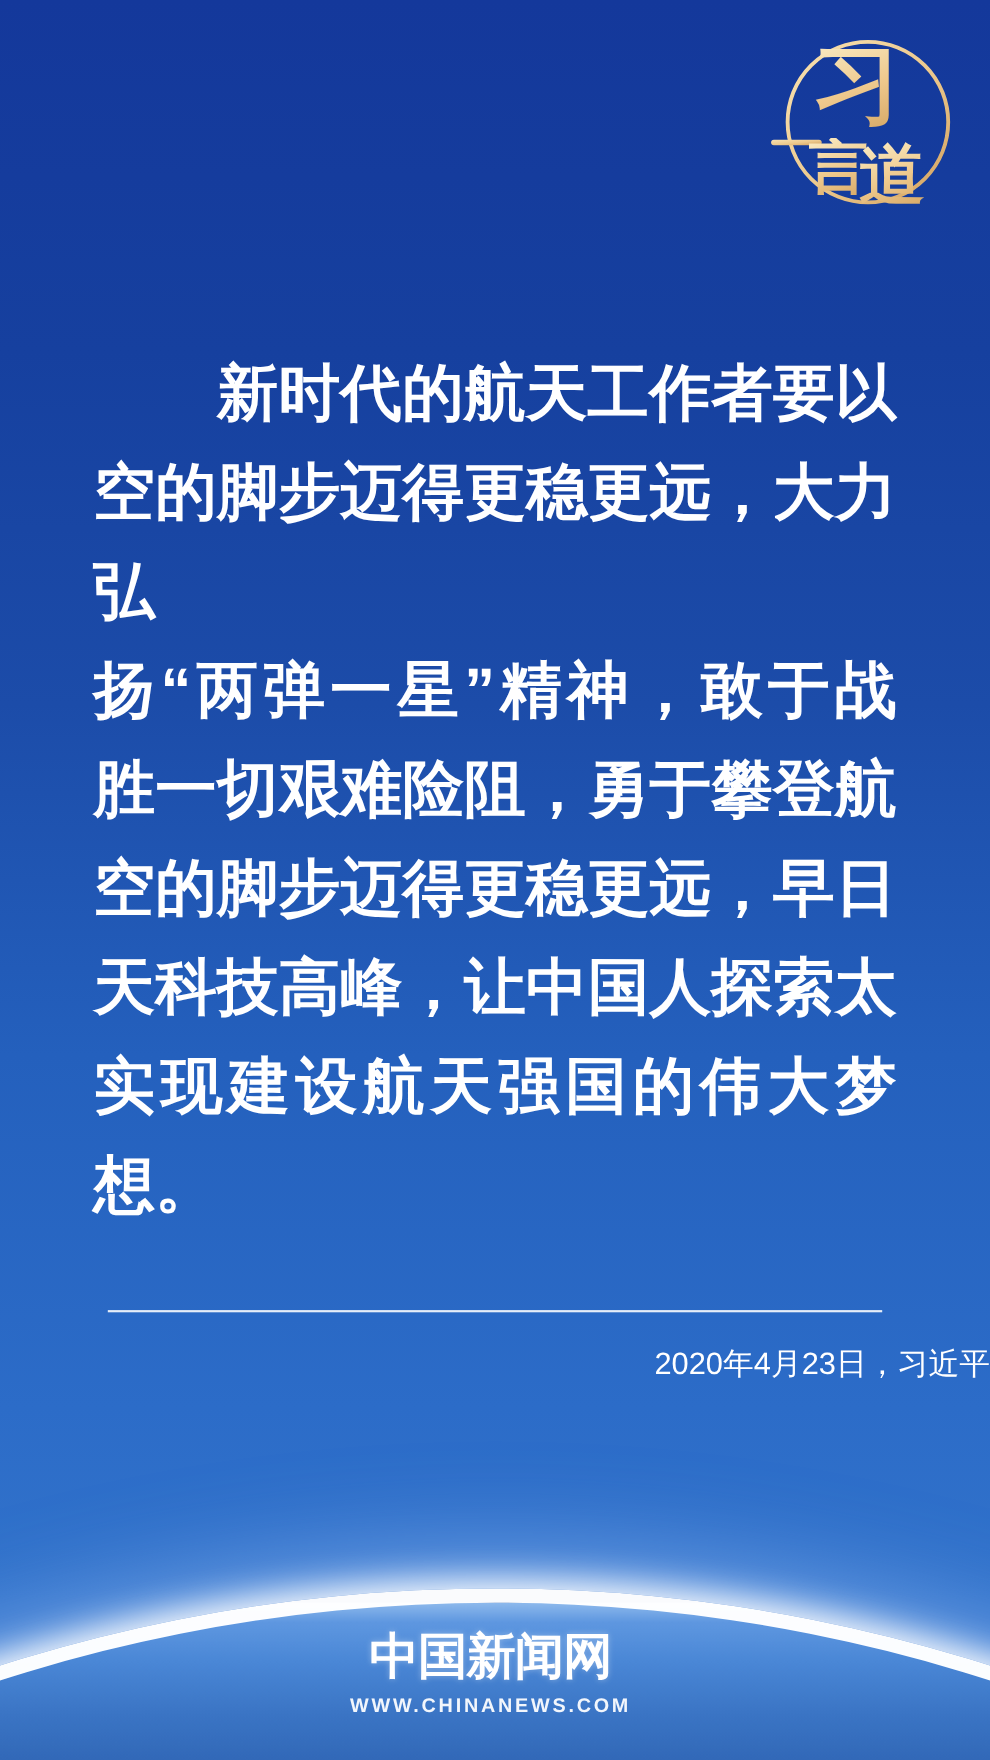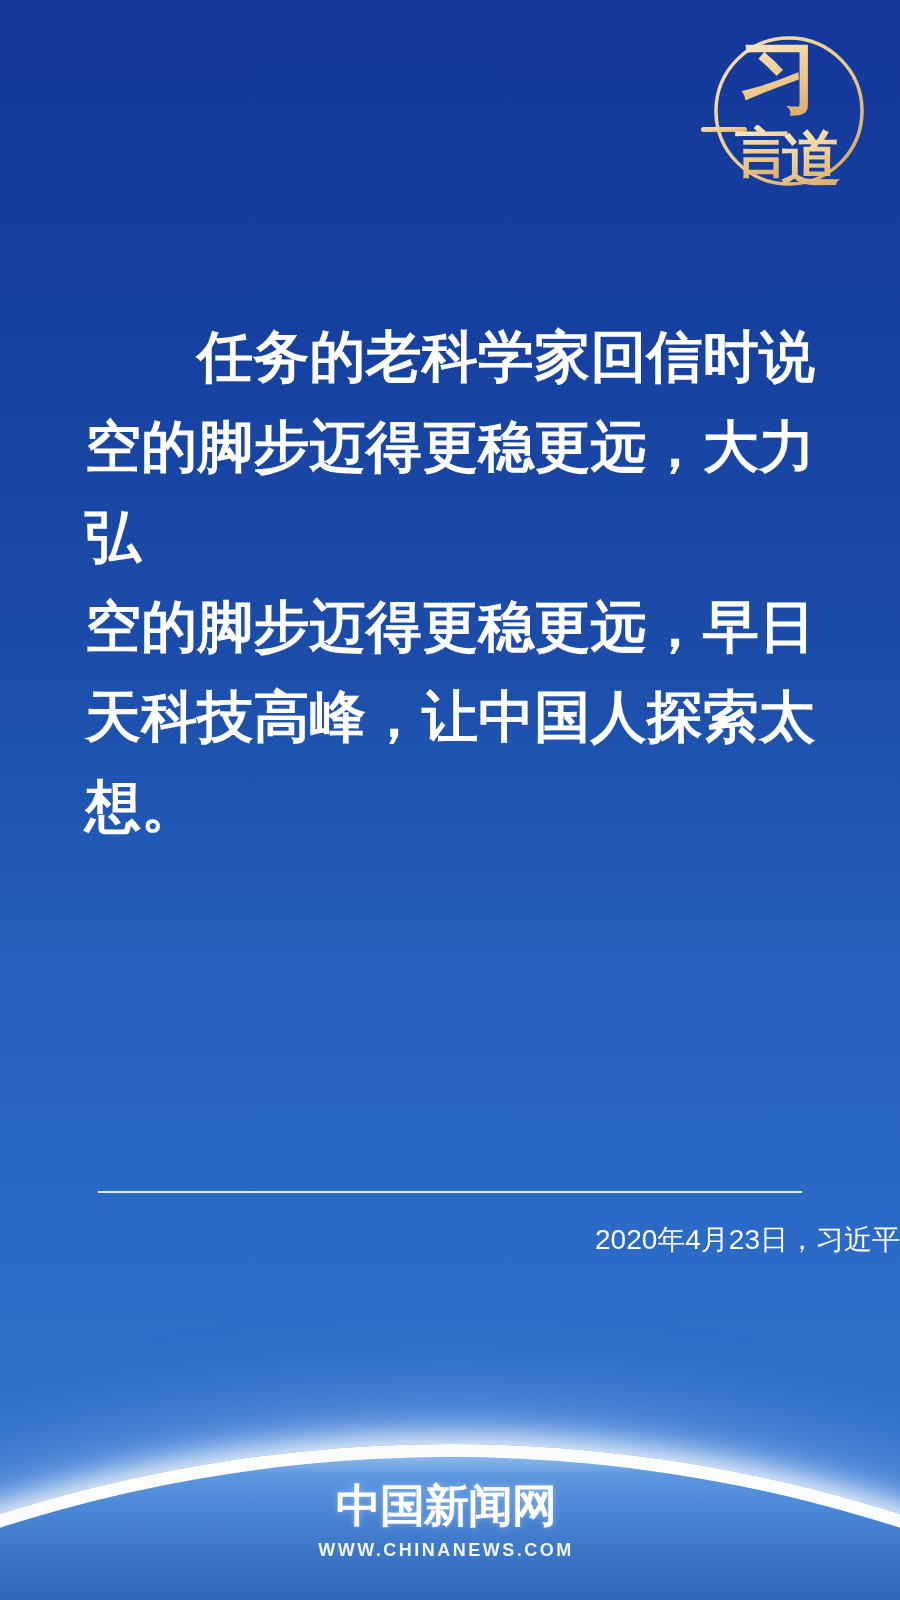--- a/index.html
+++ b/index.html
@@ -148,24 +148,27 @@
       </defs>
       <circle cx="94" cy="78" r="73" fill="none" stroke="url(#goldGrad)" stroke-width="3.5"></circle>
       <rect x="6" y="94" width="46" height="5" rx="2.5" fill="url(#goldGrad)"></rect>
     </svg>
     <span class="seal-char xi">习</span>
     <span class="seal-char yan">言</span>
     <span class="seal-char dao">道</span>
   </div>
 
   <div class="quote">
-    <div class="quote-line">任务的老科学家回信时说</div>
+    <div class="quote-line">新时代的航天工作者要以</div>
     <div class="quote-line">空的脚步迈得更稳更远，大力弘</div>
+    <div class="quote-line">扬“两弹一星”精神，敢于战</div>
+    <div class="quote-line">胜一切艰难险阻，勇于攀登航</div>
     <div class="quote-line">空的脚步迈得更稳更远，早日</div>
     <div class="quote-line">天科技高峰，让中国人探索太</div>
+    <div class="quote-line">实现建设航天强国的伟大梦</div>
     <div class="quote-line">想。</div>
   </div>
 
   <div class="separator"></div>
 
   <div class="attribution">
     <div>2020年4月23日，习近平</div>
   </div>
 
   <div class="earth"></div>

